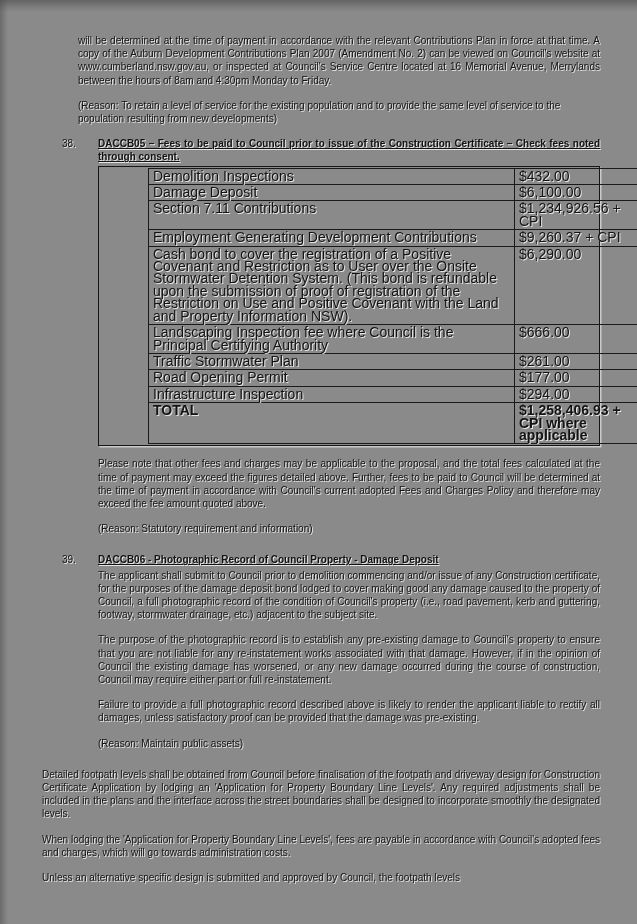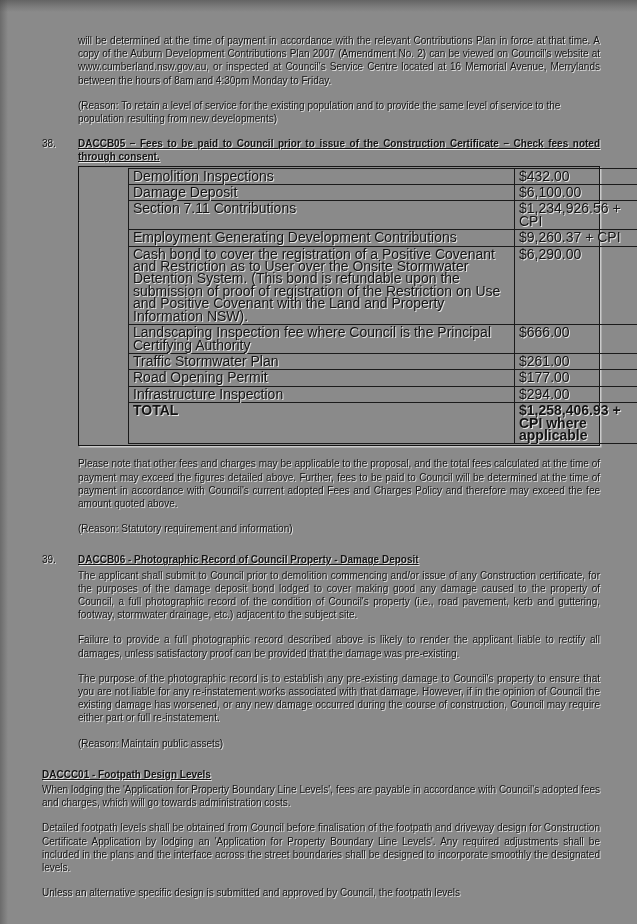--- a/index.html
+++ b/index.html
@@ -25,21 +25,21 @@
   }
   .content{
     position:absolute;
     top:34px;left:42px;
     width:558px;
   }
   p{margin:0 0 12px 0;text-align:justify;}
   p.reason{text-align:left;}
   .intro{margin-left:36px;}
   .section{display:flex;margin-top:6px;}
-  .num{width:36px;flex:none;}
+  .num{width:36px;flex:none;margin-left:20px;}
   .sec-body{flex:1;min-width:0;}
   .sec-heading{
     font-weight:bold;
     text-decoration:underline;
     text-align:justify;
     margin:0 0 2px 0;
   }
   .tbl-wrap{
     border:1.5px solid #161616;
     box-shadow:1.5px 1.5px 0 rgba(255,255,255,0.55);
@@ -129,29 +129,28 @@
         <p>Please note that other fees and charges may be applicable to the proposal, and the total fees calculated at the time of payment may exceed the figures detailed above. Further, fees to be paid to Council will be determined at the time of payment in accordance with Council's current adopted Fees and Charges Policy and therefore may exceed the fee amount quoted above.</p>
         <p class="reason">(Reason: Statutory requirement and information)</p>
       </div>
     </div>
 
     <div class="section">
       <div class="num">39.</div>
       <div class="sec-body">
         <div class="sec-heading">DACCB06 - Photographic Record of Council Property - Damage Deposit</div>
         <p>The applicant shall submit to Council prior to demolition commencing and/or issue of any Construction certificate, for the purposes of the damage deposit bond lodged to cover making good any damage caused to the property of Council, a full photographic record of the condition of Council's property (i.e., road pavement, kerb and guttering, footway, stormwater drainage, etc.) adjacent to the subject site.</p>
+        <p>The purpose of the photographic record is to establish any pre-existing damage to Council's property to ensure that you are not liable for any re-instatement works associated with that damage. However, if in the opinion of Council the existing damage has worsened, or any new damage occurred during the course of construction, Council may require either part or full re-instatement.</p>
         <p>Failure to provide a full photographic record described above is likely to render the applicant liable to rectify all damages, unless satisfactory proof can be provided that the damage was pre-existing.</p>
-        <p>The purpose of the photographic record is to establish any pre-existing damage to Council's property to ensure that you are not liable for any re-instatement works associated with that damage. However, if in the opinion of Council the existing damage has worsened, or any new damage occurred during the course of construction, Council may require either part or full re-instatement.</p>
         <p class="reason">(Reason: Maintain public assets)</p>
       </div>
     </div>
 
     <div class="section">
       <div class="sec-body">
-        <div class="sec-heading">DACCC01 - Footpath Design Levels</div>
+        <p>Detailed footpath levels shall be obtained from Council before finalisation of the footpath and driveway design for Construction Certificate Application by lodging an 'Application for Property Boundary Line Levels'. Any required adjustments shall be included in the plans and the interface across the street boundaries shall be designed to incorporate smoothly the designated levels.</p>
         <p>When lodging the 'Application for Property Boundary Line Levels', fees are payable in accordance with Council's adopted fees and charges, which will go towards administration costs.</p>
-        <p>Detailed footpath levels shall be obtained from Council before finalisation of the footpath and driveway design for Construction Certificate Application by lodging an 'Application for Property Boundary Line Levels'. Any required adjustments shall be included in the plans and the interface across the street boundaries shall be designed to incorporate smoothly the designated levels.</p>
         <p>Unless an alternative specific design is submitted and approved by Council, the footpath levels</p>
       </div>
     </div>
 
   </div>
 </div>
 
 </body></html>

